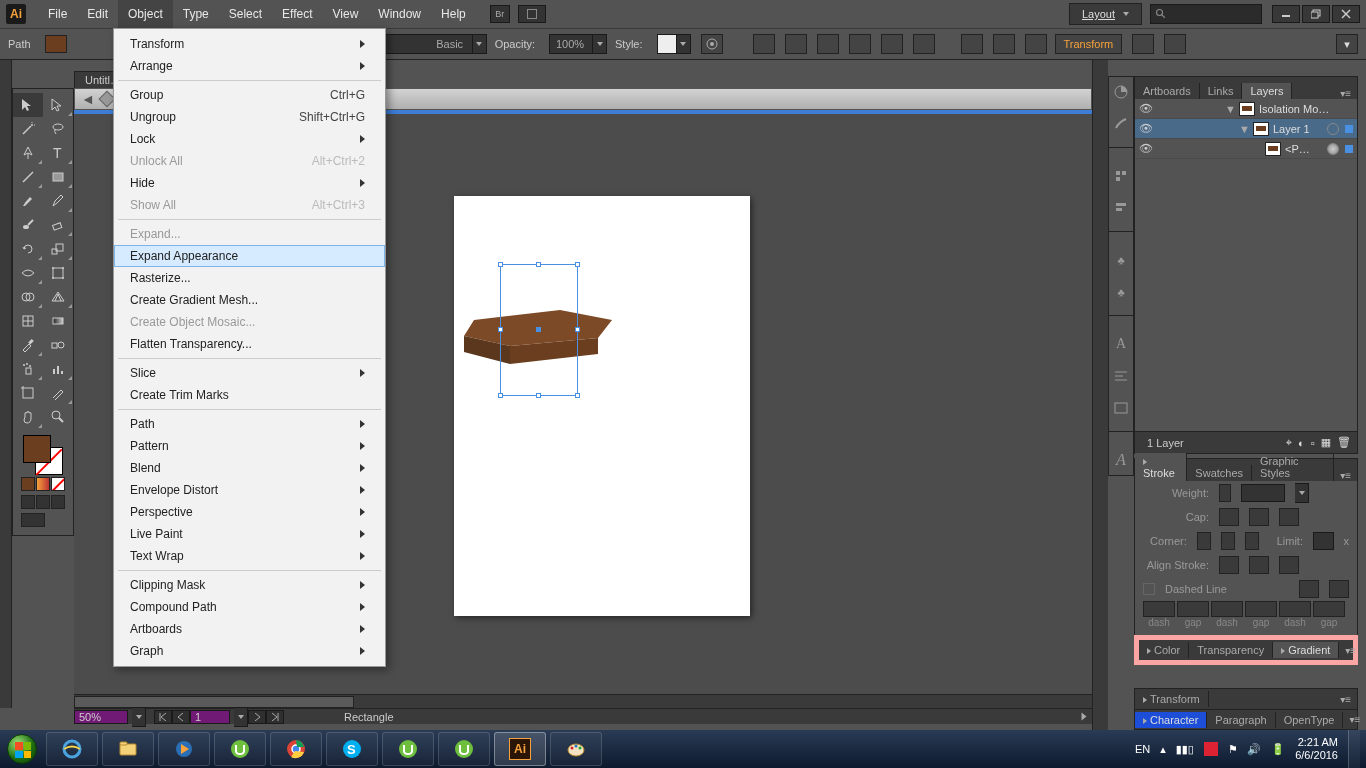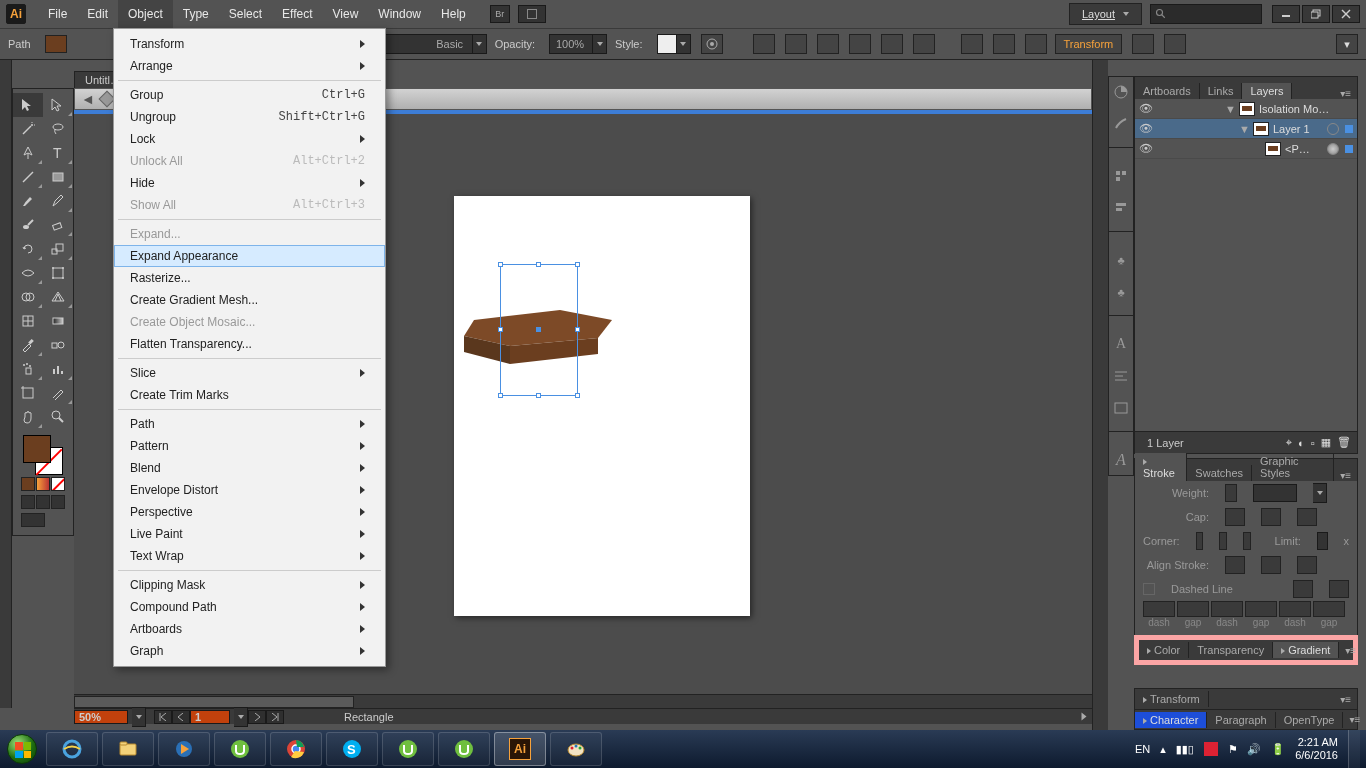--- a/index.html
+++ b/index.html
@@ -86,48 +86,48 @@
 .eye { width: 14px; text-align: center; color: #ccc; }
 .lyr-thumb { width: 16px; height: 14px; background: #fff; border: 1px solid #222; display: flex; align-items: center; justify-content: center; }
 .lyr-thumb .mini-shape { width: 10px; height: 5px; background: #6b3e1f; }
 .lyr-toggle { color: #aaa; width: 10px; }
 .lyr-target { margin-left: auto; width: 12px; height: 12px; border-radius: 50%; border: 1px solid #888; margin-right: 2px; }
 .lyr-sel { width: 8px; height: 8px; background: #4a90e2; margin-right: 4px; }
 .panel-foot { position: absolute; bottom: 0; left: 0; right: 0; height: 22px; background: #3a3a3a; border-top: 1px solid #222; display: flex; align-items: center; justify-content: flex-end; gap: 6px; padding: 0 6px; }
 .pf-text { margin-right: auto; padding-left: 6px; color: #ccc; }
 
 .stroke-panel { position: absolute; right: 8px; top: 458px; width: 224px; height: 204px; background: #535353; border: 1px solid #222; }
-.sp-row { display: flex; align-items: center; height: 24px; padding: 0 8px; gap: 16px; font-size: 11px; color: #999; }
+.sp-row { display: flex; align-items: center; height: 24px; padding: 0 8px; gap: 10px; font-size: 11px; color: #999; }
 .sp-row .lbl { text-align: right; width: 66px; }
 .sp-btn { width: 20px; height: 18px; background: #3a3a3a; border: 1px solid #222; }
 .sp-field { width: 44px; height: 18px; background: #333; border: 1px solid #1a1a1a; }
 .dash-row { display: flex; gap: 2px; padding: 0 8px; }
 .dash-cell { width: 32px; text-align: center; font-size: 10px; color: #888; }
 .dash-sw { width: 32px; height: 16px; background: #3a3a3a; border: 1px solid #222; }
 
 .color-panel-tabs { position: absolute; right: 8px; top: 635px; width: 224px; background: #f97316; border: 5px solid #fca5a5; }
 .trans-char-tabs { position: absolute; right: 8px; top: 688px; width: 224px; background: #535353; border: 1px solid #222; }
 .accordion { display: flex; height: 20px; align-items: center; background: #3a3a3a; }
 .acc-tab { padding: 2px 8px; font-size: 11px; color: #aaa; border-right: 1px solid #222; display: flex; align-items: center; gap: 3px; }
 .acc-arrow::before { content: ""; display: inline-block; border-top: 3px solid transparent; border-bottom: 3px solid transparent; border-left: 4px solid #aaa; }
 
 
 .dropdown { position: absolute; left: 113px; top: 28px; width: 273px; background: #f2f2f2; border: 1px solid #999; box-shadow: 3px 3px 8px rgba(0,0,0,.4); padding: 4px 0; color: #222; font-size: 12px; z-index: 1000; }
 .dd-item { display: flex; align-items: center; height: 22px; padding: 0 20px 0 16px; }
-.dd-item .shortcut { margin-left: auto; color: #444; font-family: Liberation Mono, monospace; }
+.dd-item .shortcut { margin-left: auto; color: #444; }
 .dd-item .arrow { margin-left: auto; }
 .dd-item .arrow::after { content: ""; border-top: 4px solid transparent; border-bottom: 4px solid transparent; border-left: 5px solid #333; display: block; }
 .dd-item.disabled { color: #999; }
 .dd-item.disabled .shortcut { color: #bbb; }
 .dd-item.hover { background: #d6ebff; border: 1px solid #7eb4ea; height: 22px; padding: 0 19px 0 15px; }
 .dd-sep { height: 1px; background: #ccc; margin: 3px 4px; }
 
 
 .doc-status { position: absolute; left: 74px; right: 274px; bottom: 44px; height: 16px; background: #3a3a3a; border-top: 1px solid #222; display: flex; align-items: center; font-size: 11px; color: #ccc; }
-.zoom-box { width: 54px; height: 14px; background: #c2410c; border: 1px solid #1a1a1a; display: flex; align-items: center; padding-left: 4px; margin-right: 4px; font-weight: bold; }
+.zoom-box { width: 54px; height: 14px; background: #701a75; border: 1px solid #1a1a1a; display: flex; align-items: center; padding-left: 4px; margin-right: 4px; }
 .nav-btn { width: 18px; height: 14px; background: #2f2f2f; border: 1px solid #1a1a1a; display:flex; align-items:center; justify-content:center; }
 .nav-btn svg{width:8px;height:8px;}
 
 
 .v-scroll { position: absolute; right: 260px; top: 88px; width: 14px; bottom: 60px; background: #3a3a3a; border-left: 1px solid #222; }
 .v-thumb { position: absolute; left: 1px; width: 12px; top: 306px; height: 24px; background: #5a5a5a; border: 1px solid #222; }
 
 
 .taskbar { position: absolute; left: 0; right: 0; bottom: 0; height: 38px; background: linear-gradient(#2a3b55, #0d1a2e); display: flex; align-items: center; }
 .start-orb { width: 44px; height: 38px; display: flex; align-items: center; justify-content: center; }

